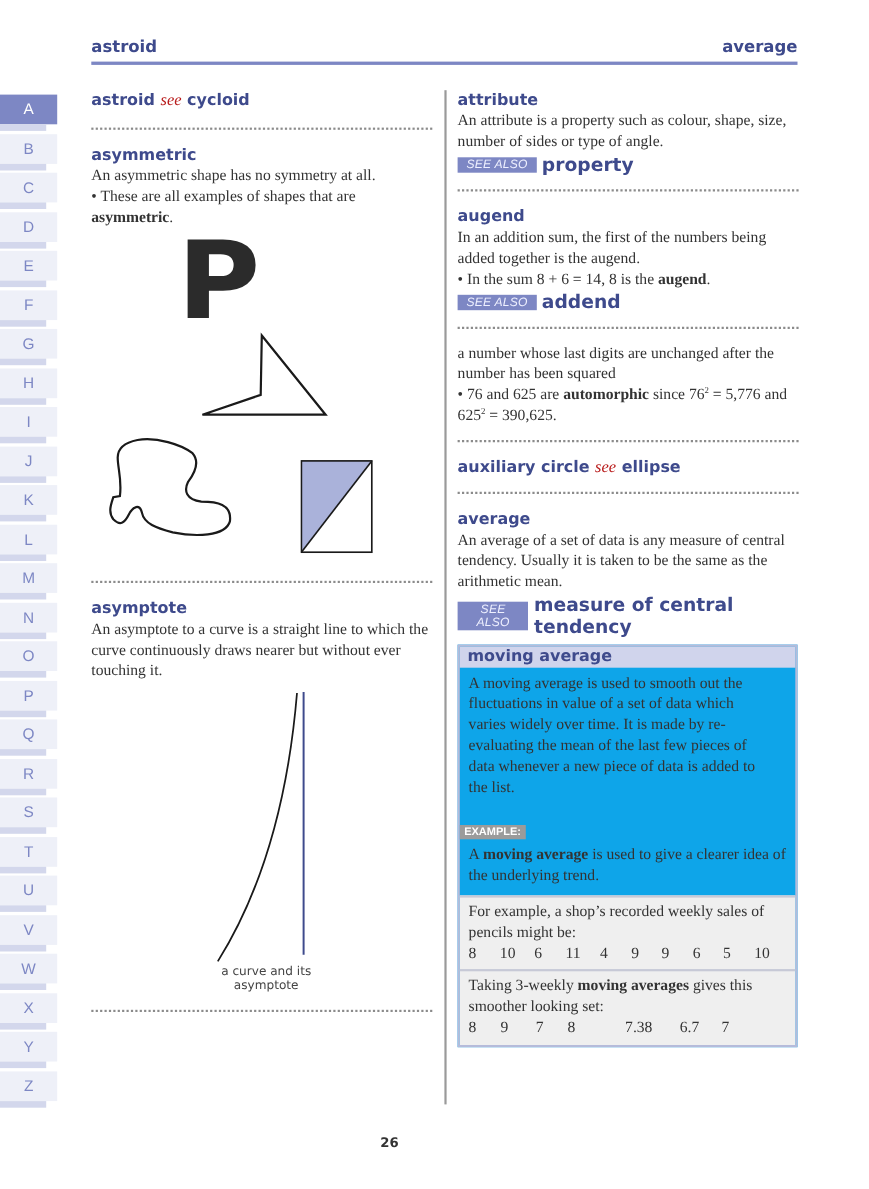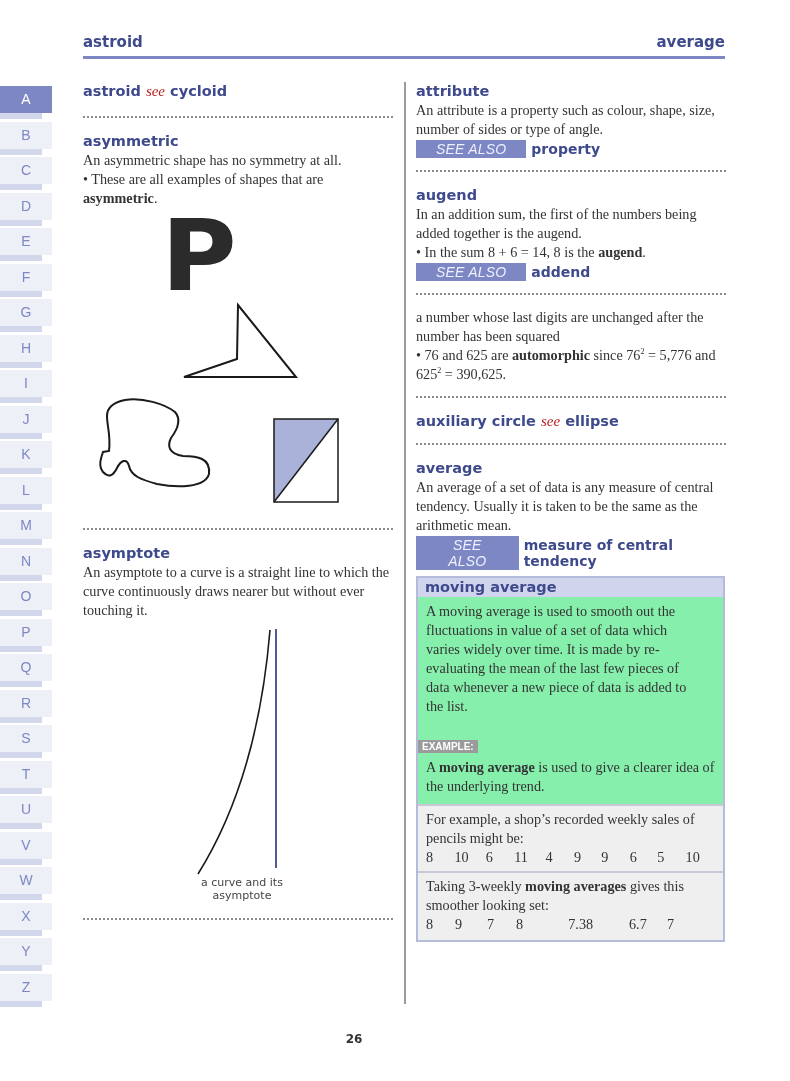--- a/index.html
+++ b/index.html
@@ -25,27 +25,27 @@
   .col-divider { position: absolute; left: 404px; top: 82px; width: 2px; height: 922px; background: #9a9a9a; }
   .col-right { position: absolute; left: 416px; top: 80px; width: 310px; }
 
   .entry-head { font-family: "DejaVu Sans", sans-serif; font-weight: bold; font-size: 14.5px; color: #3e4a8c; line-height: 20px; }
   .entry-head .see { font-family: "Liberation Serif", serif; font-style: italic; font-weight: normal; font-size: 15px; color: #b91c1c; }
   .body-text { font-size: 14.2px; line-height: 19px; color: #333; }
   .example { }
   .dots { height: 2px; border-top: 2px dotted #8b8b8b; margin: 12px 0 13px 0; width: 310px; }
 
   .see-also { margin-top: 1px; display: flex; align-items: center; gap: 5px; }
-  .see-also .badge { background: #7d87c4; color: #eef0ff; font-family: "Liberation Sans", sans-serif; font-style: italic; font-size: 14px; padding: 1px 20px; letter-spacing: 0.2px; text-align: center; }
-  .see-also .link { font-family: "DejaVu Sans", sans-serif; font-weight: bold; font-size: 14px; color: #3e4a8c; }
+  .see-also .badge { background: #7d87c4; color: #eef0ff; font-family: "Liberation Sans", sans-serif; font-style: italic; font-size: 11px; padding: 1px 8px; letter-spacing: 0.2px; text-align: center; }
+  .see-also .link { font-family: "DejaVu Sans", sans-serif; font-weight: bold; font-size: 17px; color: #3e4a8c; }
 
   sup { font-size: 8px; vertical-align: super; line-height: 0; }
 
   
-  .mbox { margin-top: 6px; border: 2px solid #b5bbda; width: 309px; background: #86efac; }
+  .mbox { margin-top: 6px; border: 2px solid #b5bbda; width: 309px; background: #0ea5e9; }
   .mbox .mhead { background: #d0d4ec; padding: 1px 7px 2px 7px; font-family: "DejaVu Sans", sans-serif; font-weight: bold; font-size: 14.5px; color: #3e4a8c; }
   .mbox .msec { padding: 4px 8px 4px 8px; font-size: 14.2px; line-height: 19px; color: #333; }
   .mbox .exlabel { display: inline-block; background: #9b9b9b; color: #fff; font-family: "Liberation Sans", sans-serif; font-weight: bold; font-size: 10px; padding: 1px 4px; margin-left: 0; margin-top: 20px; }
   .mbox .gray { background: #efefef; border-top: 2px solid #c7c9d6; }
   .nums { display: flex; }
   .nums span { display: inline-block; }
 
   .caption { font-family: "DejaVu Sans", sans-serif; font-size: 11px; color: #444; text-align: center; line-height: 13px; }
 
   .page-num { position: absolute; left: 0; width: 708px; top: 1032px; text-align: center; font-family: "DejaVu Sans", sans-serif; font-weight: bold; font-size: 12px; color: #333; }
@@ -316,20 +316,20 @@
         <b>moving averages</b>
         <span>gives this smoother looking set:</span>
       </div>
       <div class="nums" id="ma-row">
           <span style="width: 29px;">8</span>
           <span style="width: 32px;">9</span>
           <span style="width: 29px;">7</span>
           <span style="width: 32px;">8</span>
           <span style="width: 38px; text-align: right;">7.3</span>
           <span style="width: 32px;">8</span>
-          <span style="width: 38px; margin-left: 11px;">6.7</span>
+          <span style="width: 38px;">6.7</span>
           <span style="width: 30px;">7</span>
         </div>
     </div>
   </div>
 </div>
 
 <div class="page-num">26</div>
 
 </body></html>

